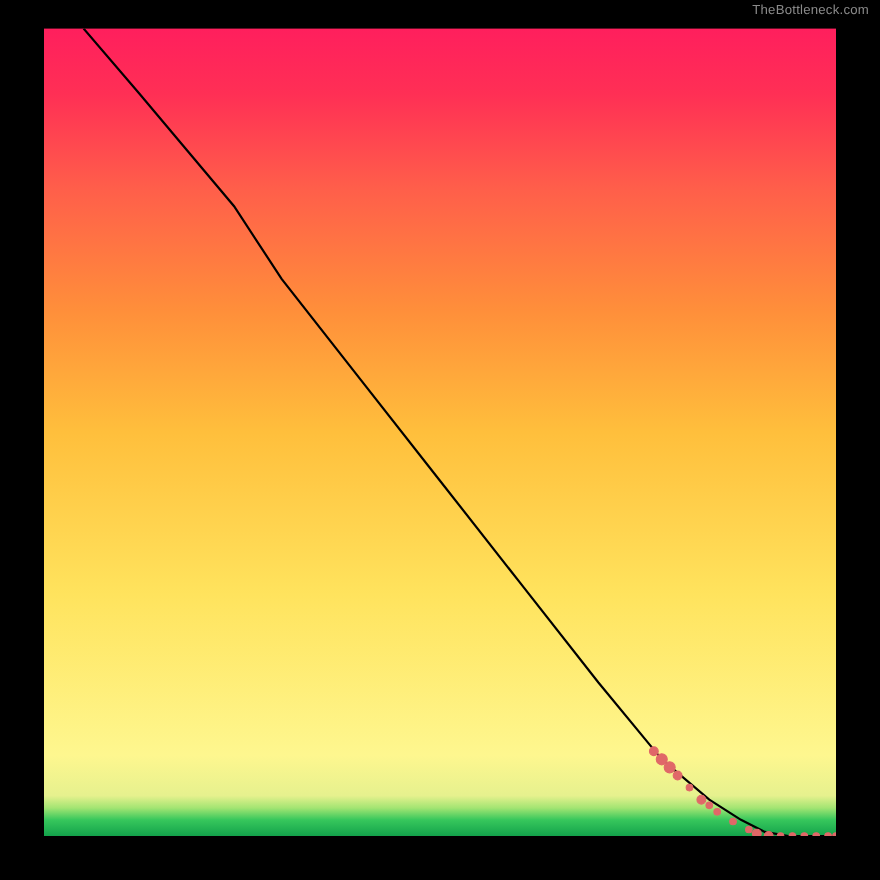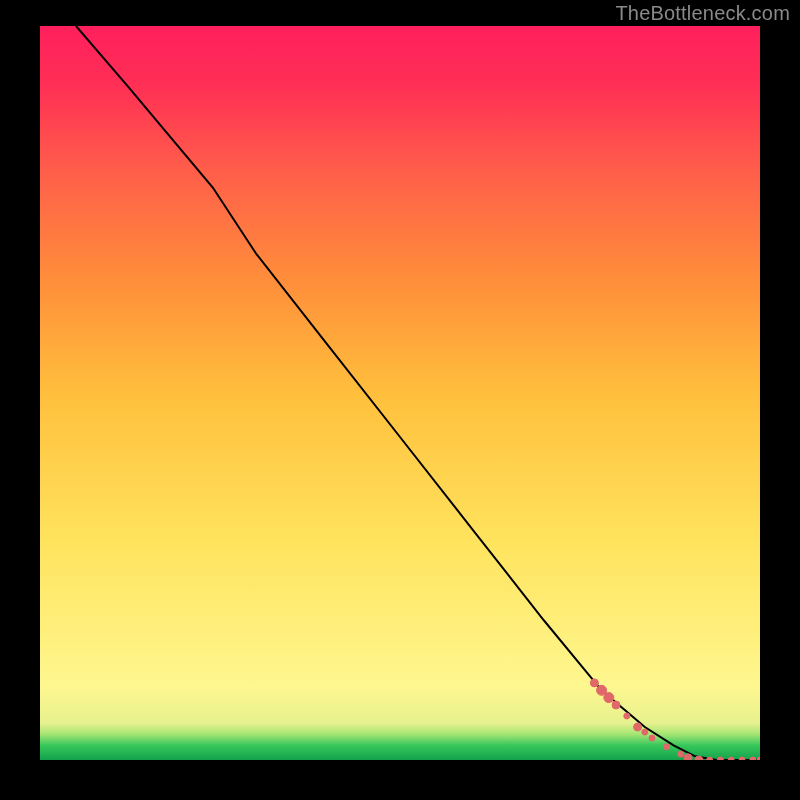--- a/index.html
+++ b/index.html
@@ -15,21 +15,21 @@
     position: relative;
     width: 800px;
     height: 800px;
     background: #000;
   }
   .attrib {
     position: absolute;
     top: 2px;
     right: 10px;
     color: #8a8a8a;
-    font-size: 20px;
+    font-size: 12px;
     letter-spacing: 0.2px;
     margin-left: 16px;
   }
   .plot-area {
     position: absolute;
     left: 40px;
     top: 26px;
     width: 720px;
     height: 734px;
     

